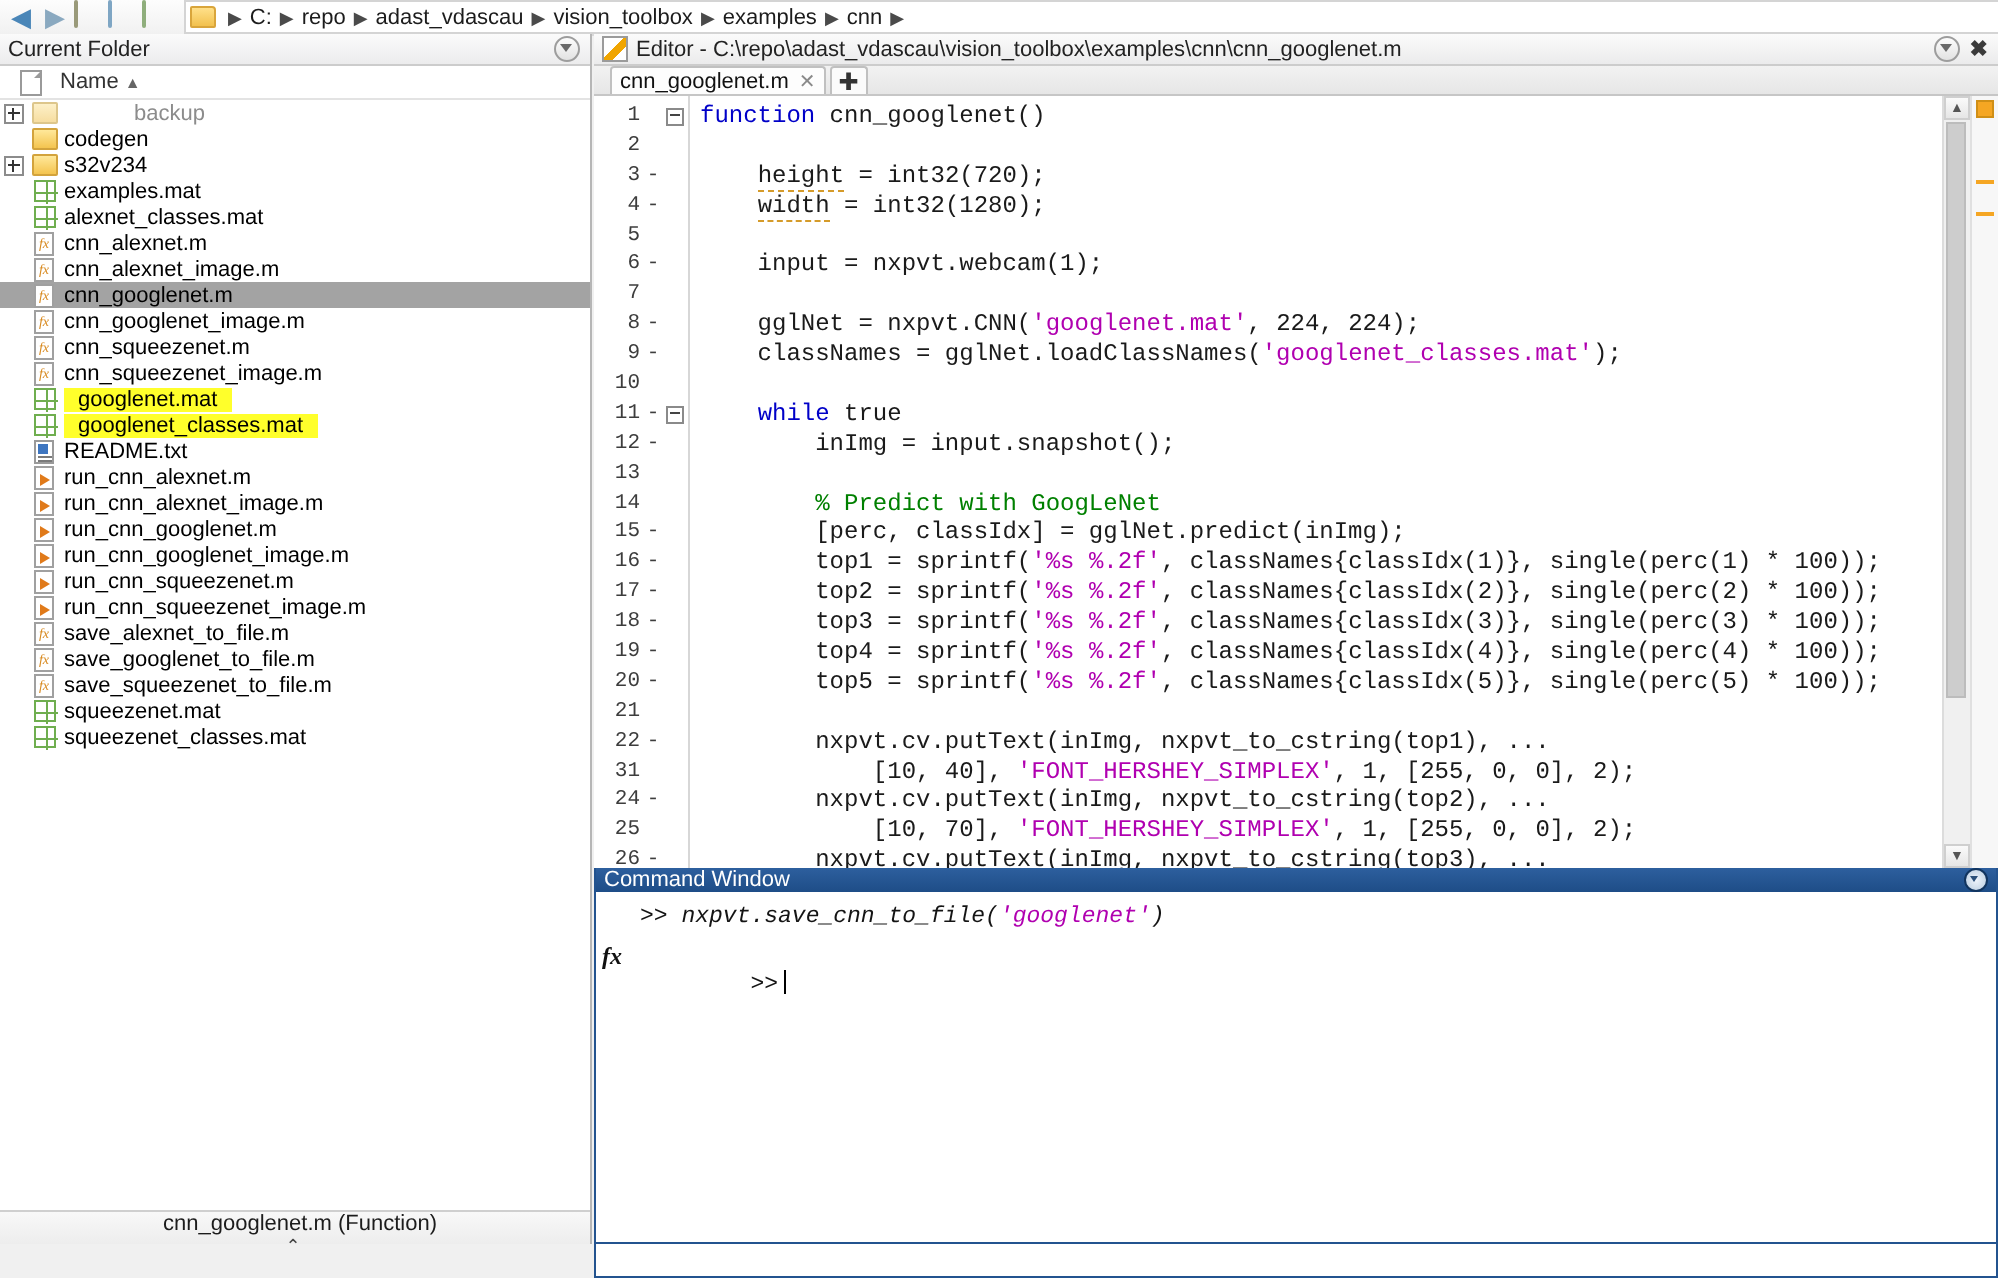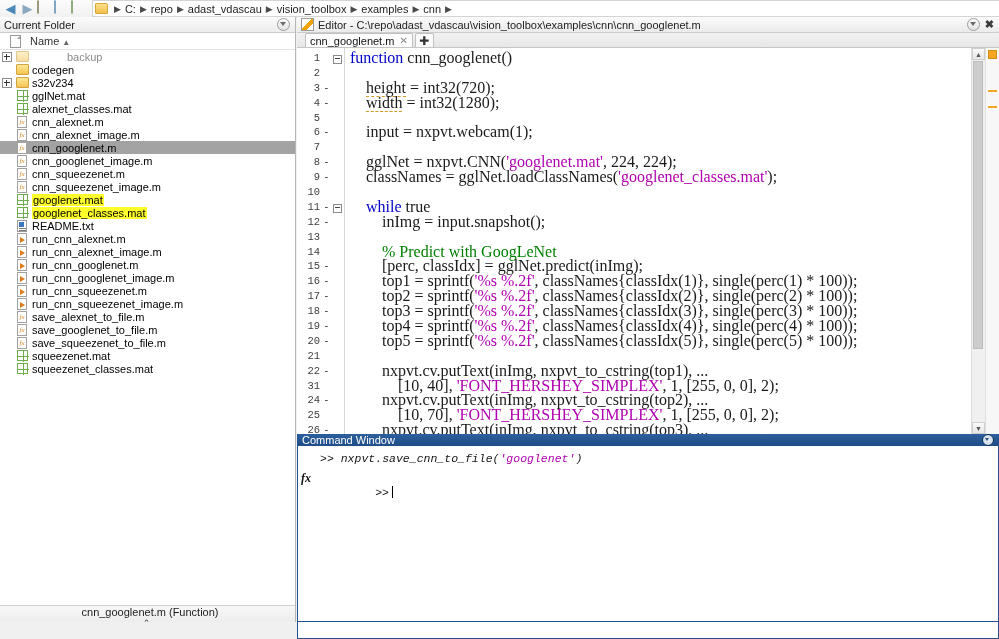--- a/index.html
+++ b/index.html
@@ -95,21 +95,21 @@
   .plusbox {
     width:8px;height:8px;border:1px solid #8c8c8c;background:#fff;
     position:relative; display:inline-block;
   }
   .plusbox::before{content:"";position:absolute;left:1px;top:3px;width:6px;height:1px;background:#333;}
   .plusbox::after{content:"";position:absolute;left:3px;top:1px;width:1px;height:6px;background:#333;}
   .row .icn { width:16px; display:flex; align-items:center; justify-content:center; }
   .row .lbl { padding-left:2px; }
   .row.selected { background:#a3a3a3; }
   .row.dim .lbl { color:#8c8c8c;margin-left:35px; }
-  .hl { background:#ffff2b; padding:0 1px; }
+  .hl { background:#ffff2b; padding:0 7px; }
 
   
   .i-folder {
     width:11px;height:9px;background:linear-gradient(#ffe89a,#f4c44f);
     border:1px solid #d3a33c;border-radius:1px;
   }
   .i-folder.dimmed { background:linear-gradient(#fdf0c8,#f6dda0); border-color:#ddc68b; }
   .i-mat {
     width:11px;height:11px;background:#fff;border:1px solid #6fae4f;
     position:relative; box-sizing:border-box;
@@ -197,21 +197,21 @@
   }
   .gmark {
     width:11px; background:#ffffff; padding-top:3px; box-sizing:border-box;
     font-size:10.5px; color:#3d3d3d; font-family:"Liberation Mono", monospace;
     text-align:center;
   }
   .foldcol { width:11px; background:#fff; padding-top:3px; box-sizing:border-box; }
   .edge { width:1px; background:#d7d7d7; }
   .code {
     flex:1; padding-top:3px; padding-left:5px; box-sizing:border-box;
-    font-family:Liberation Serif, serif; font-size:16px;
+    font-family:Liberation Mono, monospace; font-size:12px;
     color:#1a1a1a; white-space:pre; overflow:hidden; position:relative;
   }
   .ln { height:14.9px; line-height:14.9px; }
   .gl { height:14.9px; line-height:14.9px; padding-right:2px; }
   .kw { color:#0000c8; }
   .str { color:#b000b0; }
   .cmt { color:#008000; }
   .uline { border-bottom:1px dashed #d59b2a; }
   .foldbox {
     display:inline-block; width:7px;height:7px;border:1px solid #8a8a8a;
@@ -359,21 +359,21 @@
           <span class="icn">
             <span class="i-folder"></span>
           </span>
           <span class="lbl">s32v234</span>
         </div>
         <div class="row">
           <span class="expander"></span>
           <span class="icn">
             <span class="i-mat"></span>
           </span>
-          <span class="lbl">gglNet.mat</span>
+          <span class="lbl">examples.mat</span>
         </div>
         <div class="row">
           <span class="expander"></span>
           <span class="icn">
             <span class="i-mat"></span>
           </span>
           <span class="lbl">alexnet_classes.mat</span>
         </div>
         <div class="row">
           <span class="expander"></span>

